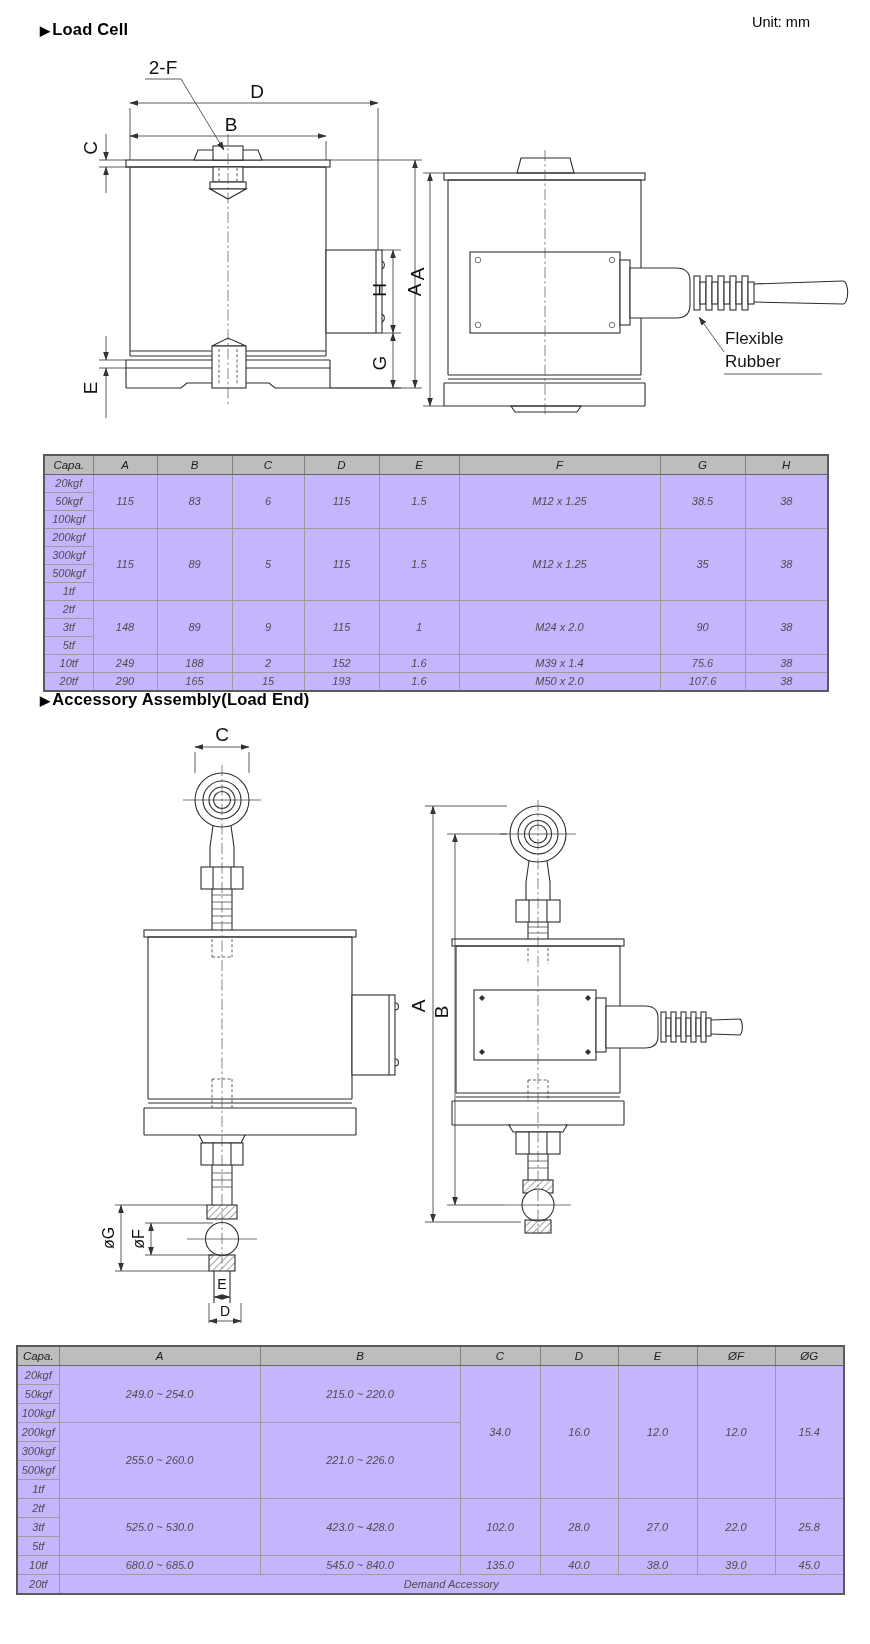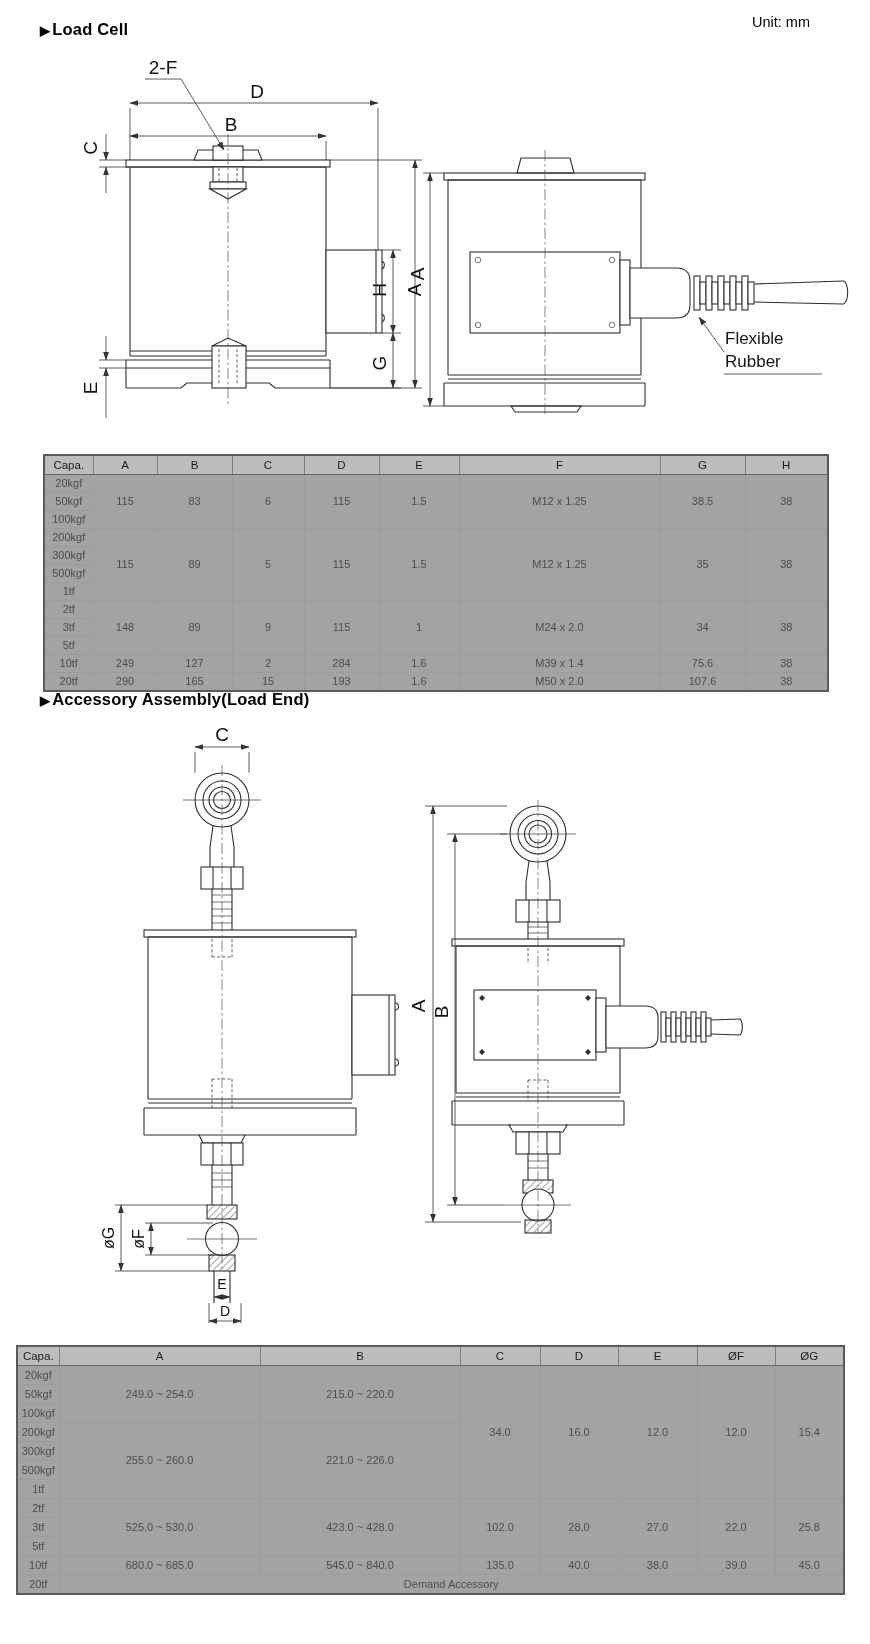--- a/index.html
+++ b/index.html
@@ -4,21 +4,21 @@
 <style>
   html,body{margin:0;padding:0;}
   body{background:#fff;}
   .page{position:relative;width:870px;height:1644px;background:#ffffff;
         font-family:"Liberation Sans",sans-serif;overflow:hidden;}
   .sec-title{position:absolute;font-size:16.5px;font-weight:bold;color:#000;
              display:flex;align-items:center;gap:2px;letter-spacing:.2px;}
   .sec-title .tri{font-size:13px;position:relative;top:1px;}
   .unit-label{position:absolute;font-size:14.5px;color:#000;}
   table.spec{position:absolute;border-collapse:collapse;table-layout:fixed;
-             background:#a3a3a3;border:2px solid #5a5a5a;}
+             background:#c4b5fd;border:2px solid #5a5a5a;font-style:italic;}
   table.spec th{background:#bdbdbd;border:1px solid #7f7f7f;border-bottom:1.5px solid #666;
                 font-weight:normal;font-size:11.5px;color:#1c1c1c;padding:0;height:18px;}
   table.spec td{border:1px solid #9c9c9c;font-size:11px;color:#4d4d4d;text-align:center;
                 padding:0;height:17px;line-height:1;}
   table.t2 td{height:18px;}
   svg{position:absolute;overflow:visible;}
   .ln{fill:none;stroke:#2f2f2f;stroke-width:1.1;}
   .lnf{fill:#ffffff;stroke:#2f2f2f;stroke-width:1.1;}
   .thin{fill:none;stroke:#3a3a3a;stroke-width:.7;}
   .dash{fill:none;stroke:#3a3a3a;stroke-width:.8;stroke-dasharray:3 2.2;}
@@ -255,35 +255,35 @@
           <td>1tf</td>
         </tr>
     <tr>
       <td>2tf</td>
       <td rowspan="3">148</td>
       <td rowspan="3">89</td>
       <td rowspan="3">9</td>
       <td rowspan="3">115</td>
       <td rowspan="3">1</td>
       <td rowspan="3">M24 x 2.0</td>
-      <td rowspan="3">34</td>
+      <td rowspan="3">90</td>
       <td rowspan="3">38</td>
     </tr>
     <tr>
           <td>3tf</td>
         </tr>
     <tr>
           <td>5tf</td>
         </tr>
     <tr>
       <td>10tf</td>
       <td>249</td>
-      <td>127</td>
+      <td>188</td>
       <td>2</td>
-      <td>284</td>
+      <td>152</td>
       <td>1.6</td>
       <td>M39 x 1.4</td>
       <td>75.6</td>
       <td>38</td>
     </tr>
     <tr>
       <td>20tf</td>
       <td>290</td>
       <td>165</td>
       <td>15</td>

